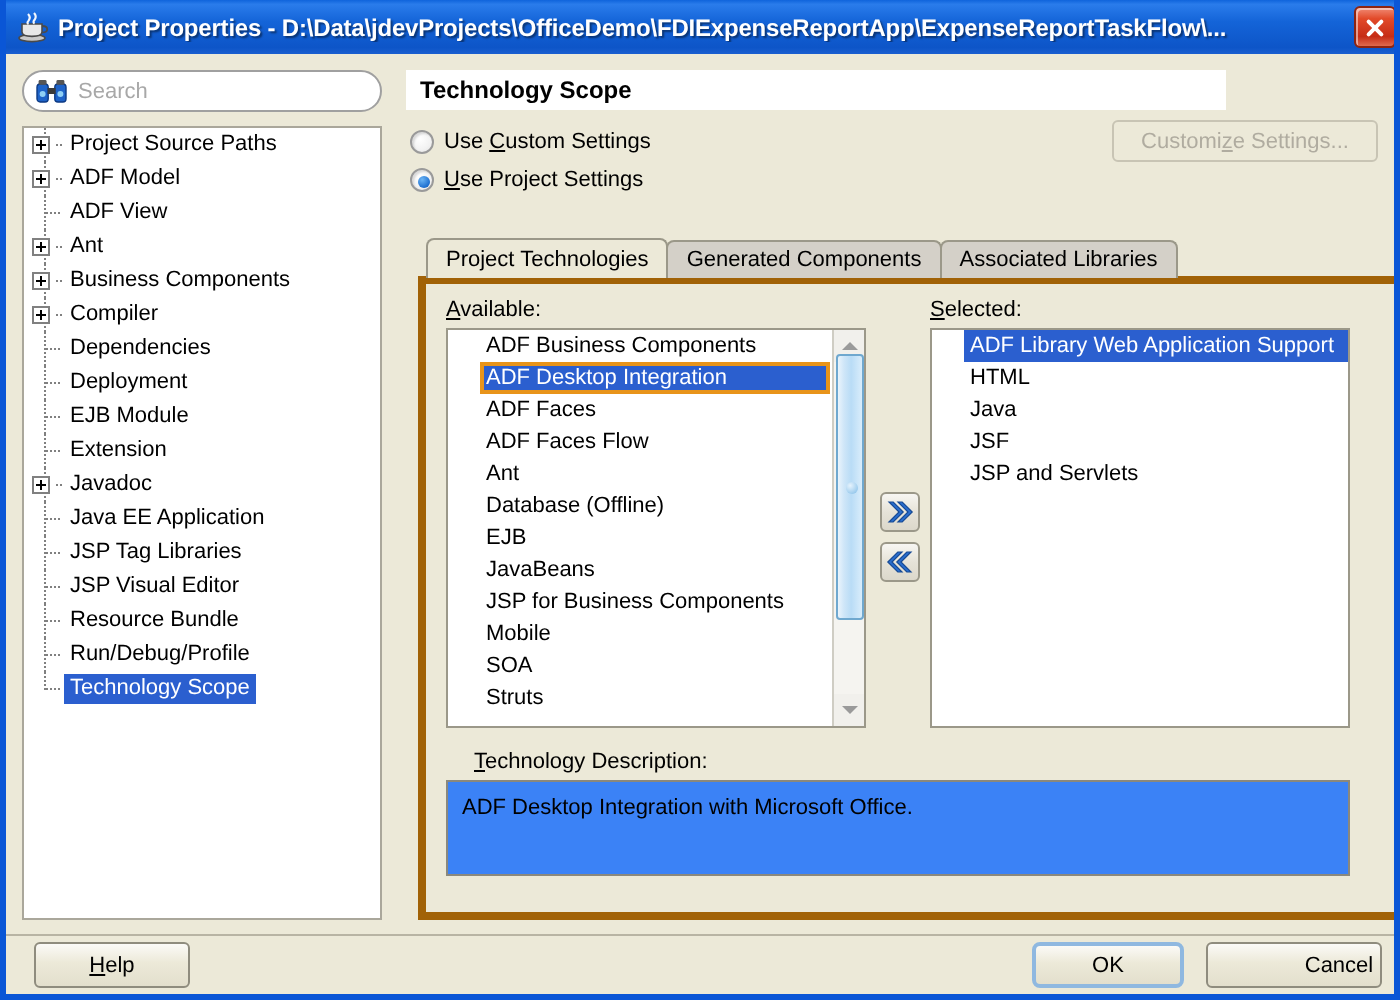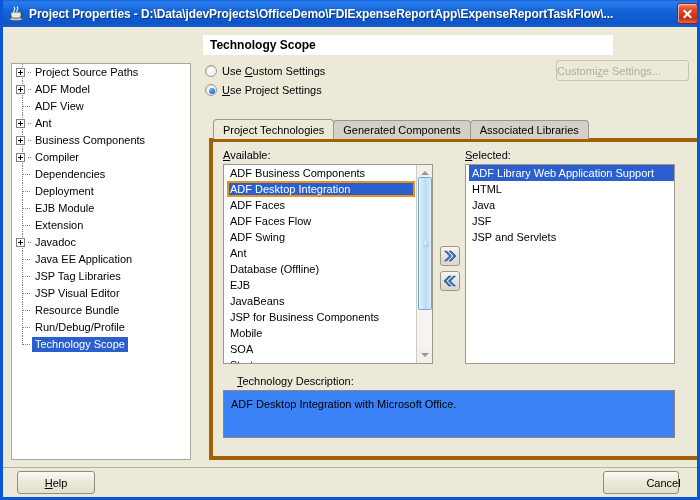--- a/index.html
+++ b/index.html
@@ -229,21 +229,21 @@
 
   #customize-btn {
     position: absolute;
     right: 0; top: 25px;
     width: 133px; height: 21px;
     background: #ece9d8;
     border: 1px solid #c8c4b4;
     border-radius: 3px;
     color: #b0aca0;
     font-size: 11px;
-    display: flex; align-items: center; 
+    display: flex; align-items: center; justify-content: center;
     cursor: default;
   }
 
   
   #tab-group {
     position: absolute;
     left: 6px; top: 84px;
     width: 480px; height: 341px;
   }
   #tab-strip {
@@ -292,21 +292,21 @@
   #cap-description { left: 24px; top: 233px; }
 
   .listbox {
     position: absolute;
     background: #fff;
     border: 1px solid #9b9889;
     overflow: hidden;
   }
   #list-available { left: 10px; top: 22px; width: 210px; height: 200px; }
   #list-selected  { left: 252px; top: 22px; width: 210px; height: 200px; }
-  .list-inner { position: absolute; left: 3px; top: 0; right: 0; }
+  .list-inner { position: absolute; left: 16px; top: 0; right: 0; }
   #list-available .list-inner { right: 17px; }
   .list-item {
     height: 16px;
     line-height: 16px;
     font-size: 11px;
     color: #000;
     padding-left: 3px;
     white-space: nowrap;
     cursor: default;
     position: relative;
@@ -401,21 +401,21 @@
     background: linear-gradient(to bottom, #fbfaf7 0%, #ece9d8 45%, #e3dfcd 100%);
     border: 1px solid #8f8c7e;
     border-radius: 3px;
     font-size: 11px; color: #000;
     display: flex; align-items: center; justify-content: center;
     cursor: pointer;
   }
   #btn-help   { left: 14px;  top: 444px; width: 78px; }
   #btn-ok     { left: 513px; top: 444px; width: 76px;
                 border: 2px solid #8fb8e0; border-radius: 4px; }
-  #btn-cancel { left: 600px; top: 444px; width: 76px; padding-left: 45px; }
+  #btn-cancel { left: 600px; top: 444px; width: 88px; padding-left: 45px; }
 </style>
 </head>
 <body>
 
 <div id="window">
 
   <div id="titlebar">
     <div id="app-icon">
       <svg width="17" height="17" viewBox="0 0 17 17">
         <ellipse cx="8" cy="14" rx="6.5" ry="1.8" fill="#c9c9c9" stroke="#4a4a4a" stroke-width="0.8"></ellipse>
@@ -426,20 +426,34 @@
       </svg>
     </div>
     <div class="title-text">Project Properties - D:\Data\jdevProjects\OfficeDemo\FDIExpenseReportApp\ExpenseReportTaskFlow\...</div>
     <div id="close-btn"></div>
   </div>
 
   <div id="client">
 
     <div id="left-pane">
 
+      <div id="search-box">
+        <div id="binoculars-icon">
+          <svg width="16" height="13" viewBox="0 0 16 13">
+            <rect x="0.5" y="3" width="5.6" height="9" rx="1.6" fill="#1e63c8" stroke="#0c3a84" stroke-width="0.7"></rect>
+            <rect x="9.4" y="3" width="5.6" height="9" rx="1.6" fill="#1e63c8" stroke="#0c3a84" stroke-width="0.7"></rect>
+            <rect x="1.3" y="1" width="4" height="2.4" rx="0.7" fill="#555"></rect>
+            <rect x="10.2" y="1" width="4" height="2.4" rx="0.7" fill="#555"></rect>
+            <rect x="5.8" y="5" width="4" height="3" fill="#3a3a3a"></rect>
+            <circle cx="3.3" cy="8" r="1.5" fill="#8fd0f5"></circle>
+            <circle cx="12.2" cy="8" r="1.5" fill="#8fd0f5"></circle>
+          </svg>
+        </div>
+        <span class="search-ph">Search</span>
+      </div>
 
       <div id="tree-box">
           <div class="tree-item">
             <span class="tree-gutter has-toggle">
               <span class="trunk-seg"></span>
               <span class="toggle-box"></span>
             </span>
             <span class="tree-label">Project Source Paths</span>
           </div>
           <div class="tree-item">
@@ -561,21 +575,20 @@
 
           <div class="list-caption" id="cap-available"><span class="mn">A</span>vailable:</div>
           <div class="list-caption" id="cap-selected"><span class="mn">S</span>elected:</div>
 
           <div class="listbox" id="list-available">
             <div class="list-inner" id="avail-inner">
                 <div class="list-item"><span>ADF Business Components</span></div>
                 <div class="list-item selected focused"><span>ADF Desktop Integration</span></div>
                 <div class="list-item"><span>ADF Faces</span></div>
                 <div class="list-item"><span>ADF Faces Flow</span></div>
-                <div class="list-item"><span>ADF Swing</span></div>
                 <div class="list-item"><span>Ant</span></div>
                 <div class="list-item"><span>Database (Offline)</span></div>
                 <div class="list-item"><span>EJB</span></div>
                 <div class="list-item"><span>JavaBeans</span></div>
                 <div class="list-item"><span>JSP for Business Components</span></div>
                 <div class="list-item"><span>Mobile</span></div>
                 <div class="list-item"><span>SOA</span></div>
                 <div class="list-item"><span>Struts</span></div>
               </div>
             <div class="vscroll">
@@ -618,18 +631,21 @@
           </div>
 
         </div>
       </div>
     </div>
 
     <div id="bottom-sep"></div>
     <div class="dlg-btn" id="btn-help">
       <span><span class="mn">H</span>elp</span>
     </div>
+    <div class="dlg-btn" id="btn-ok">
+      <span>OK</span>
+    </div>
     <div class="dlg-btn" id="btn-cancel">
       <span>Cancel</span>
     </div>
 
   </div>
 </div>
 
 </body></html>

